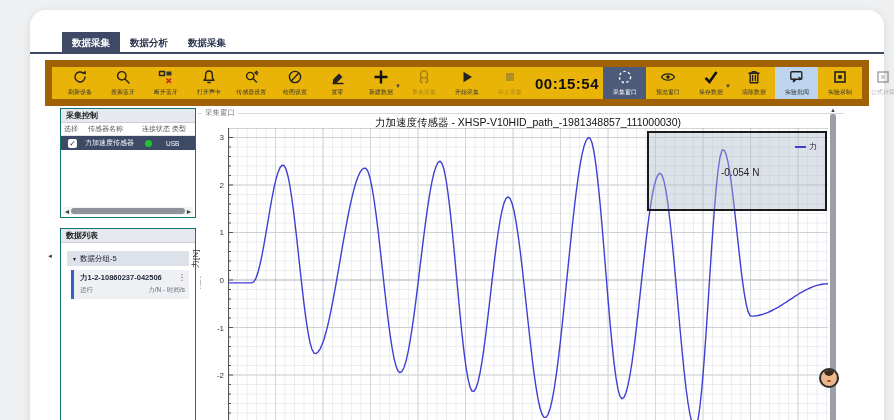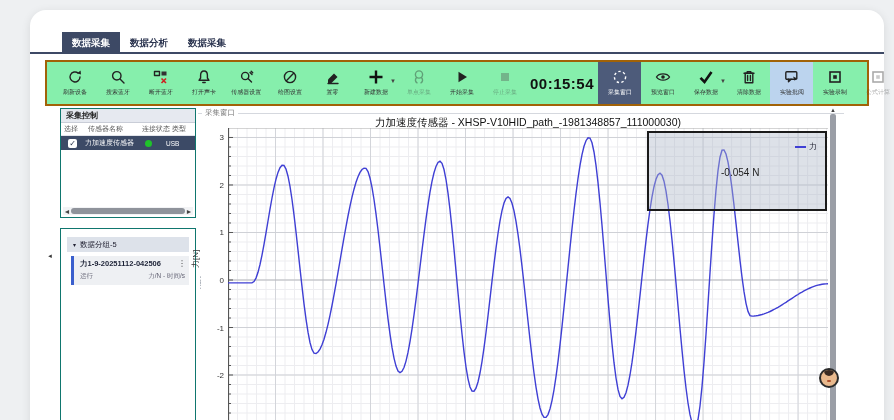--- a/index.html
+++ b/index.html
@@ -10,21 +10,21 @@
 
   
   .tabbar { position:absolute; left:0; top:22px; width:100%; height:22px;
             border-bottom:2px solid #3d4965; padding-left:32px; display:flex; }
   .tab { height:22px; padding:0 10px; font-size:9.5px; line-height:22px; color:#2c3550;
          font-weight:bold; cursor:pointer; background:transparent; border:none; }
   .tab.active { background:#3d4965; color:#fff; }
 
   
   .toolbar { position:absolute; left:15px; top:50px; width:824px; height:46px;
-             background:#86efac; border:2px solid #a16207; display:flex; align-items:stretch;
+             background:#eab308; border:7px solid #a16207; display:flex; align-items:stretch;
              padding:0 6px; }
   .tb { flex:0 0 auto; width:43px; display:flex; flex-direction:column; align-items:center;
         justify-content:center; gap:3px; background:transparent; border:none; cursor:pointer;
         font-family:inherit; position:relative; }
   .tb .ic { width:16px; height:16px; display:block; }
   .tb .lbl { font-size:6.5px; color:#333; white-space:nowrap; transform:scale(.92); }
   .tb.disabled { opacity:.38; }
   .tb.active-dark { background:#4d5b7a; }
   .tb.active-dark .lbl { color:#fff; }
   .tb.active-dark svg * { stroke:#fff !important; fill:none; }
@@ -254,25 +254,26 @@
       <span class="tp">USB</span>
     </div>
     <div class="hscroll">
       <span class="ar">◄</span>
       <span class="thumb"></span>
       <span class="ar">►</span>
     </div>
   </div>
 
   <div class="panel p2">
+    <div class="panel-h">数据列表</div>
     <div class="group-row">
       <span class="tri">▾</span><span>数据分组-5</span>
     </div>
     <div class="ditem">
-      <div class="t">力1-9-20251112-042506</div>
+      <div class="t">力1-2-10860237-042506</div>
       <div class="kebab">⋮</div>
       <div class="sub">
         <span>运行</span>
         <span>力/N - 时间/s</span>
       </div>
     </div>
   </div>
 
   <div class="splitter-dots">⋮<br>⋮</div>
   <div class="collapse-handle">◄</div>

